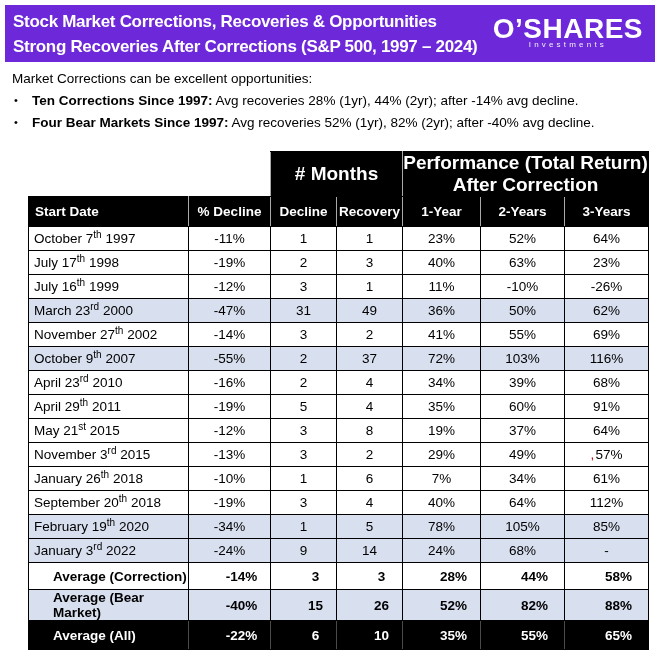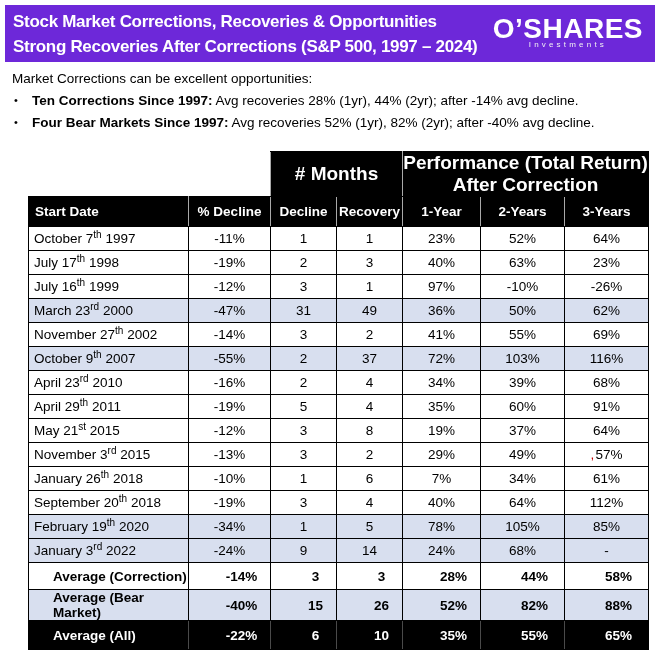--- a/index.html
+++ b/index.html
@@ -132,21 +132,21 @@
         <td>3</td>
         <td>40%</td>
         <td>63%</td>
         <td>23%</td>
       </tr>
       <tr>
         <td class="date-cell">July 16<sup>th</sup> 1999</td>
         <td>-12%</td>
         <td>3</td>
         <td>1</td>
-        <td>97%</td>
+        <td>11%</td>
         <td>-10%</td>
         <td>-26%</td>
       </tr>
       <tr class="blue">
         <td class="date-cell">March 23<sup>rd</sup> 2000</td>
         <td>-47%</td>
         <td>31</td>
         <td>49</td>
         <td>36%</td>
         <td>50%</td>

